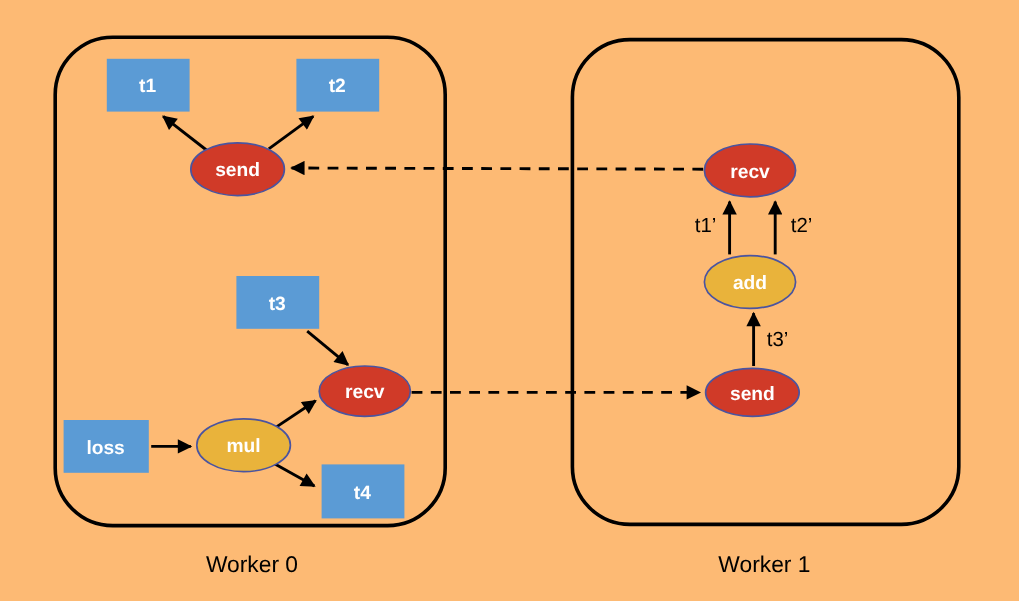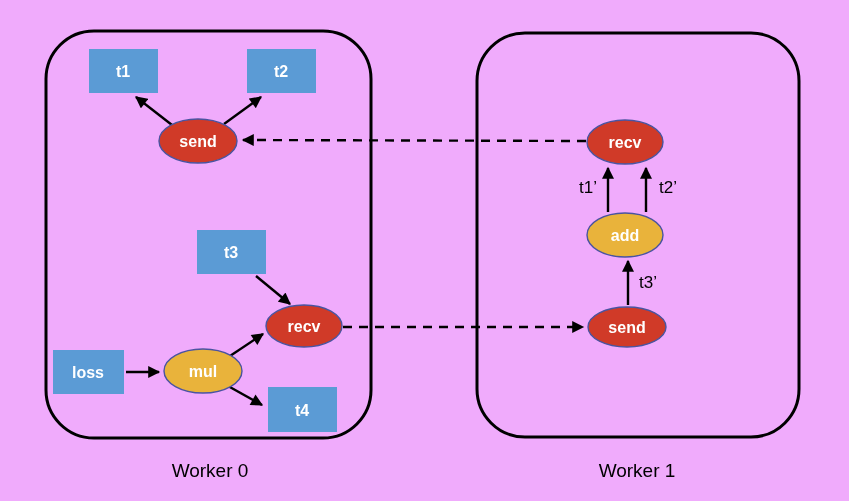--- a/index.html
+++ b/index.html
@@ -5,21 +5,21 @@
   html, body {
     margin: 0;
     padding: 0;
     background: #ffffff;
     font-family: "Liberation Sans", sans-serif;
   }
   .canvas {
     position: relative;
     width: 849px;
     height: 501px;
-    background: #f0abfc;
+    background: #fdba74;
     overflow: hidden;
   }
   .worker-box {
     fill: none;
     stroke: #000000;
     stroke-width: 3;
   }
   .node-ellipse {
     stroke: #4a54a0;
     stroke-width: 1.4;

